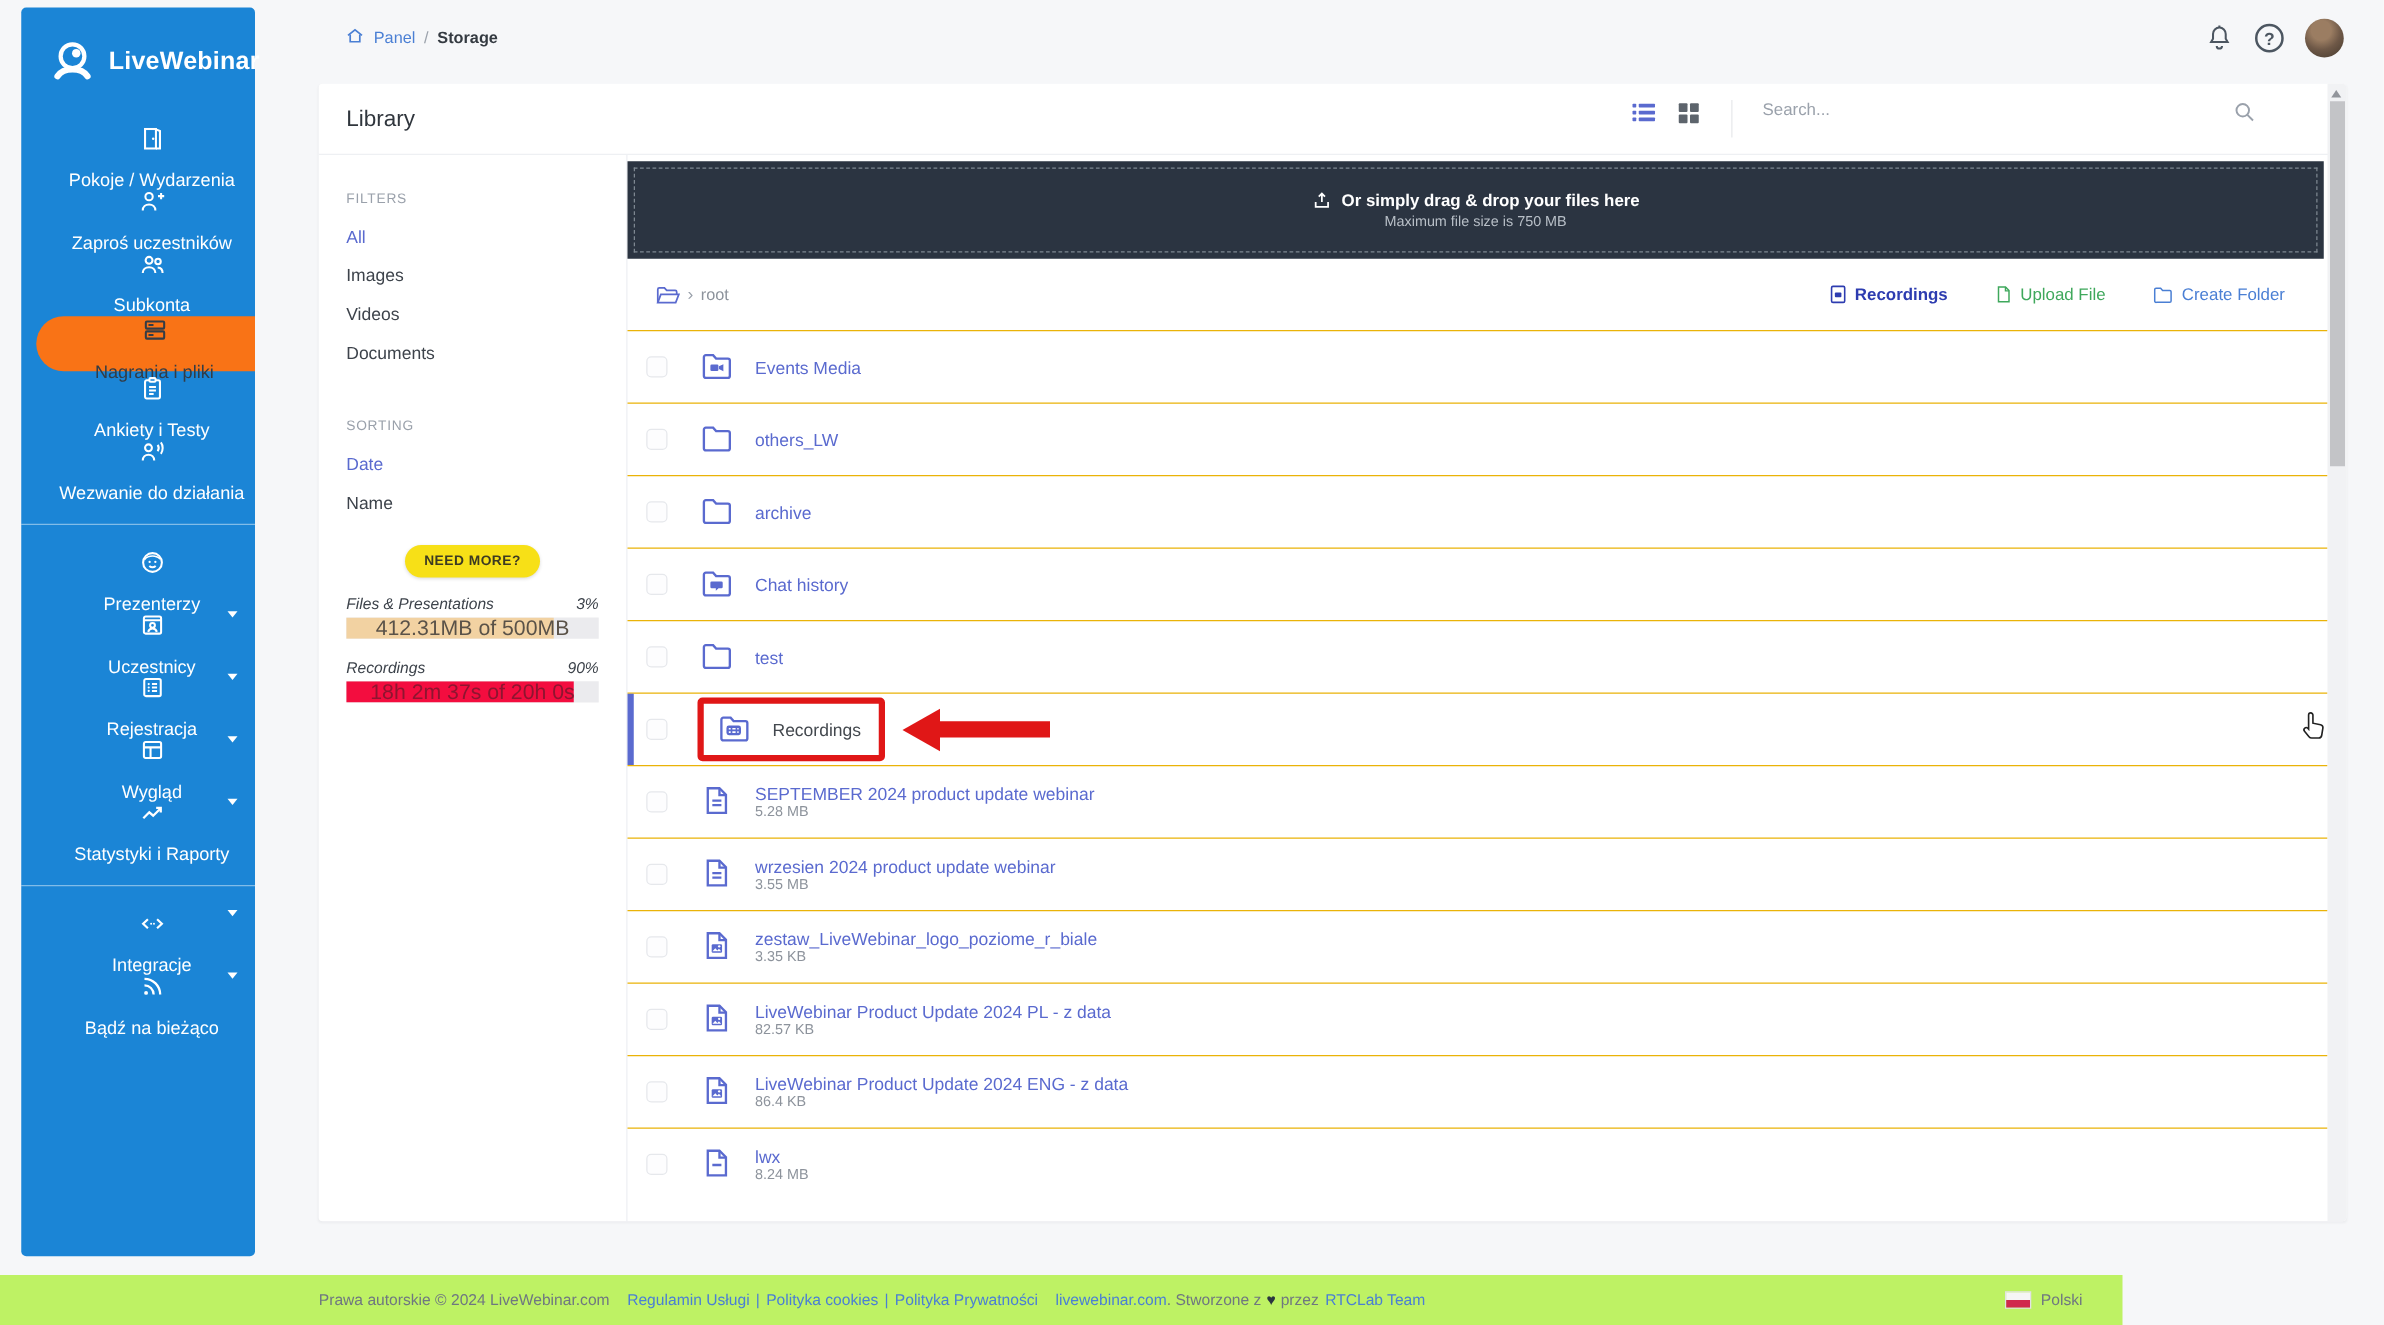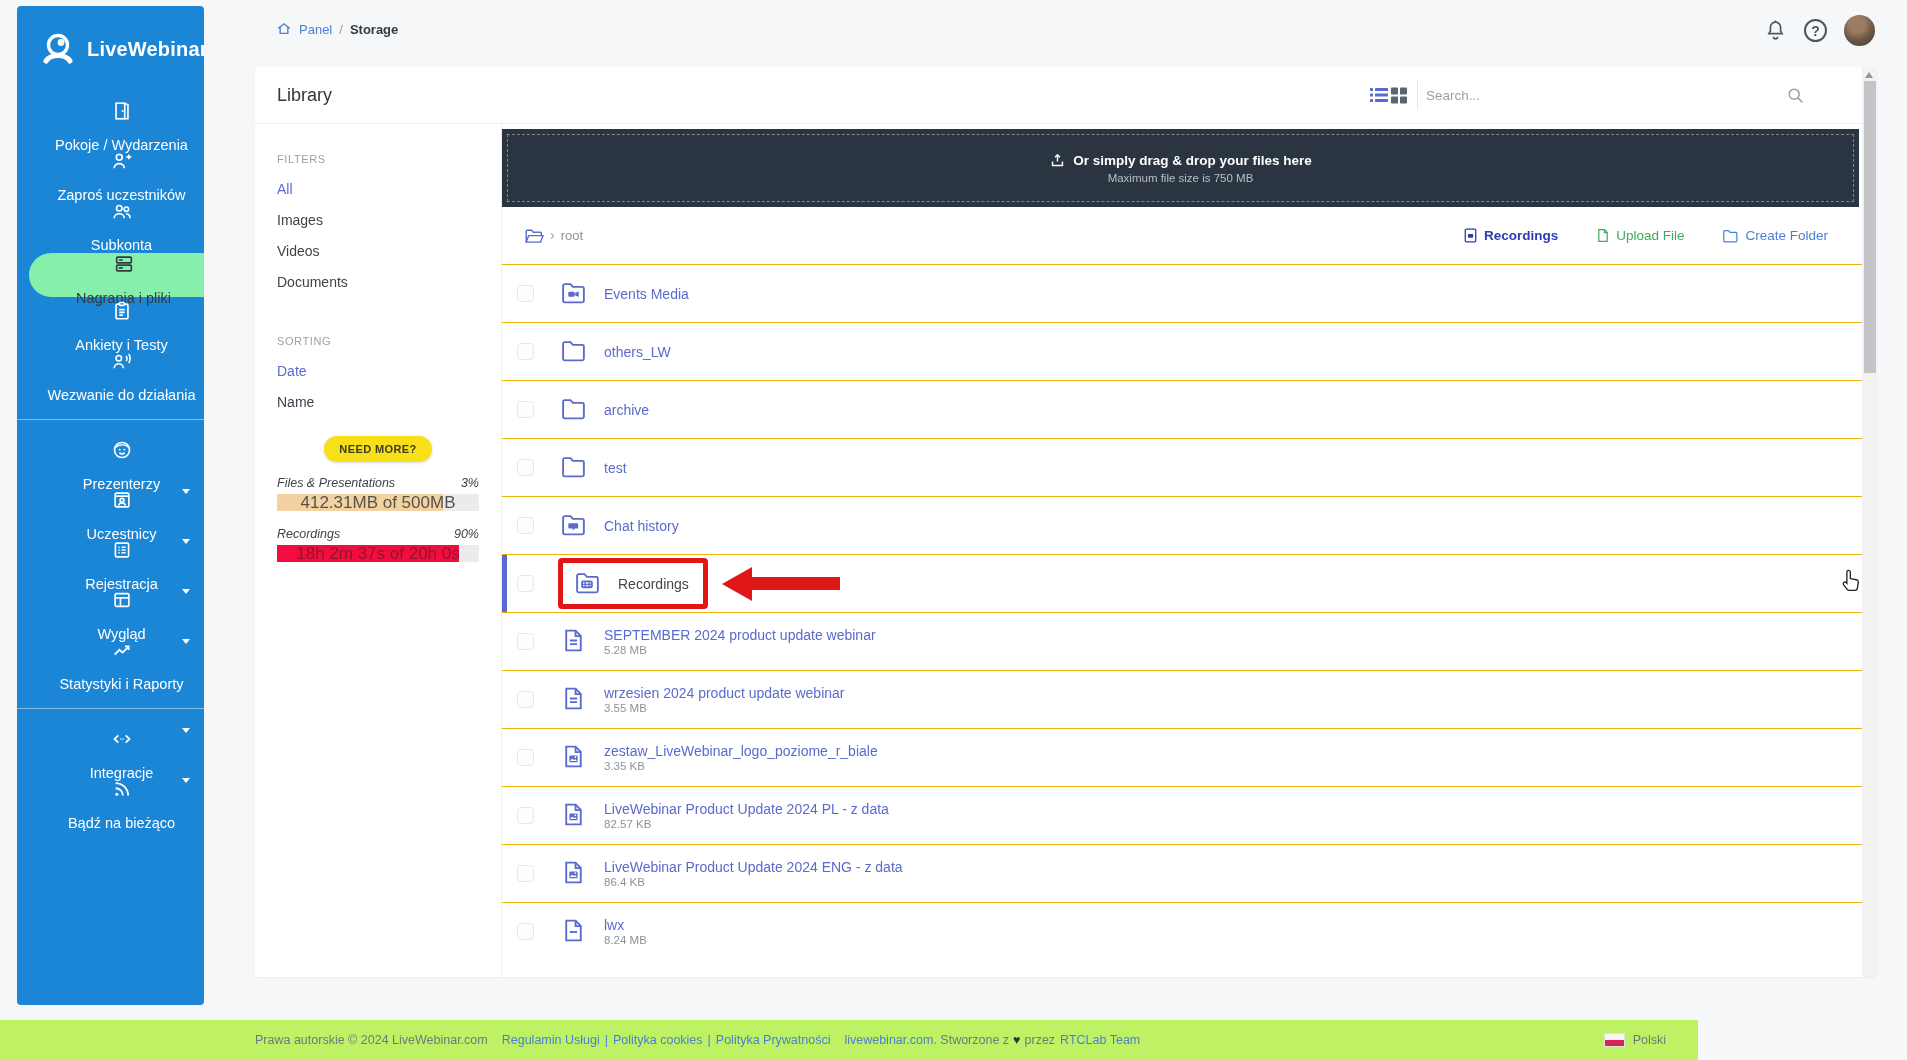--- a/index.html
+++ b/index.html
@@ -9,21 +9,21 @@
 
   
   .sidebar { position:absolute; left:17px; top:6px; width:187px; height:999px;
              background:#1b85d6; border-radius:4px; color:#fff; }
   .logo { display:flex; align-items:center; gap:8px; padding:26px 0 0 20px; }
   .logo-text { font-size:20px; font-weight:bold; letter-spacing:.2px; }
   .menu { margin-top:34px; }
   .menu-item { display:flex; align-items:center; height:50px; padding-left:22px; gap:15px;
                font-size:14.5px; cursor:pointer; position:relative;flex-direction:column; }
   .menu-item .mi-icon { width:22px; height:22px; color:#fff; flex:0 0 22px; }
-  .menu-item.active { background:#86efac; color:#333c46; height:44px; margin:3px 0 3px 12px;
+  .menu-item.active { background:#f97316; color:#333c46; height:44px; margin:3px 0 3px 12px;
                       padding-left:14px; border-radius:22px 0 0 22px; }
   .menu-item.active .mi-icon { color:#333c46; }
   .caret { position:absolute; right:14px; width:0; height:0;
            border-left:4.5px solid transparent; border-right:4.5px solid transparent;
            border-top:5.5px solid #ffffff; }
   .menu-divider { height:1px; background:rgba(255,255,255,.45); margin:19px 0; }
 
   
   .breadcrumb { position:absolute; left:276px; top:21px; display:flex; align-items:center;
                 gap:7px; font-size:13px; }
@@ -35,21 +35,21 @@
            font-size:14px; font-weight:bold; display:flex; align-items:center; justify-content:center; }
   .avatar { width:31px; height:31px; border-radius:50%;
             background:radial-gradient(circle at 42% 30%, #9b7d62 0 28%, #6e5847 55%, #43382d 100%); }
 
   
   .card { position:absolute; left:255px; top:67px; width:1622px; height:910px; background:#fff;
           border-radius:3px; box-shadow:0 1px 2px rgba(30,40,60,.05); }
   .card-header { height:57px; border-bottom:1px solid #eef0f3; display:flex; align-items:center;
                  padding:0 72px 0 22px; }
   .card-title { font-size:18px; color:#30363d; }
-  .header-right { margin-left:auto; display:flex; align-items:center; }
+  .header-right { margin-left:auto; display:flex; align-items:flex-start; gap:16px; }
   .view-icon { width:20px; height:20px; cursor:pointer; }
   .vdiv { width:1px; height:30px; background:#e7e9ec; margin:0 8px; }
   .search-input { border:none; outline:none; font-size:13.5px; width:360px; color:#3d434b;
                   font-family:"Liberation Sans", sans-serif; background:transparent; }
   .search-input::placeholder { color:#9aa1ab; }
 
   
   .scrollbar { position:absolute; right:0; top:0; width:15px; height:100%; background:#f1f2f4; border-radius:0 3px 3px 0;}
   .scroll-up { position:absolute; top:5px; left:3px; width:0; height:0;
                border-left:4.5px solid transparent; border-right:4.5px solid transparent;
@@ -463,34 +463,34 @@
             </svg>
         </span>
         <span class="row-label">archive</span>
       </div>
 
       <div class="row">
         <span class="cb"></span>
         <span class="row-icon">
           <svg viewBox="0 0 26 24" fill="none" stroke="currentColor" stroke-width="1.8">
               <path d="M3 20V5.5A1.5 1.5 0 0 1 4.5 4h5.6l2.3 2.6h9.1A1.5 1.5 0 0 1 23 8.1V20a1.5 1.5 0 0 1-1.5 1.5h-17A1.5 1.5 0 0 1 3 20z"></path>
+              <path d="M9 10.8h7.5a1 1 0 0 1 1 1v3.2a1 1 0 0 1-1 1h-2.2l-2.1 1.9v-1.9H9a1 1 0 0 1-1-1v-3.2a1 1 0 0 1 1-1z" fill="currentColor" stroke="none"></path>
+            </svg>
+        </span>
+        <span class="row-label">Chat history</span>
+      </div>
+
+      <div class="row">
+        <span class="cb"></span>
+        <span class="row-icon">
+          <svg viewBox="0 0 26 24" fill="none" stroke="currentColor" stroke-width="1.8">
+              <path d="M3 20V5.5A1.5 1.5 0 0 1 4.5 4h5.6l2.3 2.6h9.1A1.5 1.5 0 0 1 23 8.1V20a1.5 1.5 0 0 1-1.5 1.5h-17A1.5 1.5 0 0 1 3 20z"></path>
             </svg>
         </span>
         <span class="row-label">test</span>
-      </div>
-
-      <div class="row">
-        <span class="cb"></span>
-        <span class="row-icon">
-          <svg viewBox="0 0 26 24" fill="none" stroke="currentColor" stroke-width="1.8">
-              <path d="M3 20V5.5A1.5 1.5 0 0 1 4.5 4h5.6l2.3 2.6h9.1A1.5 1.5 0 0 1 23 8.1V20a1.5 1.5 0 0 1-1.5 1.5h-17A1.5 1.5 0 0 1 3 20z"></path>
-              <path d="M9 10.8h7.5a1 1 0 0 1 1 1v3.2a1 1 0 0 1-1 1h-2.2l-2.1 1.9v-1.9H9a1 1 0 0 1-1-1v-3.2a1 1 0 0 1 1-1z" fill="currentColor" stroke="none"></path>
-            </svg>
-        </span>
-        <span class="row-label">Chat history</span>
       </div>
 
       <div class="row highlight">
         <span class="sel-bar"></span>
         <span class="cb"></span>
         <span class="redbox">
           <span class="row-icon">
             <svg viewBox="0 0 26 24" fill="none" stroke="currentColor" stroke-width="1.8">
                 <path d="M3 20V5.5A1.5 1.5 0 0 1 4.5 4h5.6l2.3 2.6h9.1A1.5 1.5 0 0 1 23 8.1V20a1.5 1.5 0 0 1-1.5 1.5h-17A1.5 1.5 0 0 1 3 20z"></path>
                 <rect x="7.8" y="11" width="9.4" height="5.6" rx="1"></rect>

